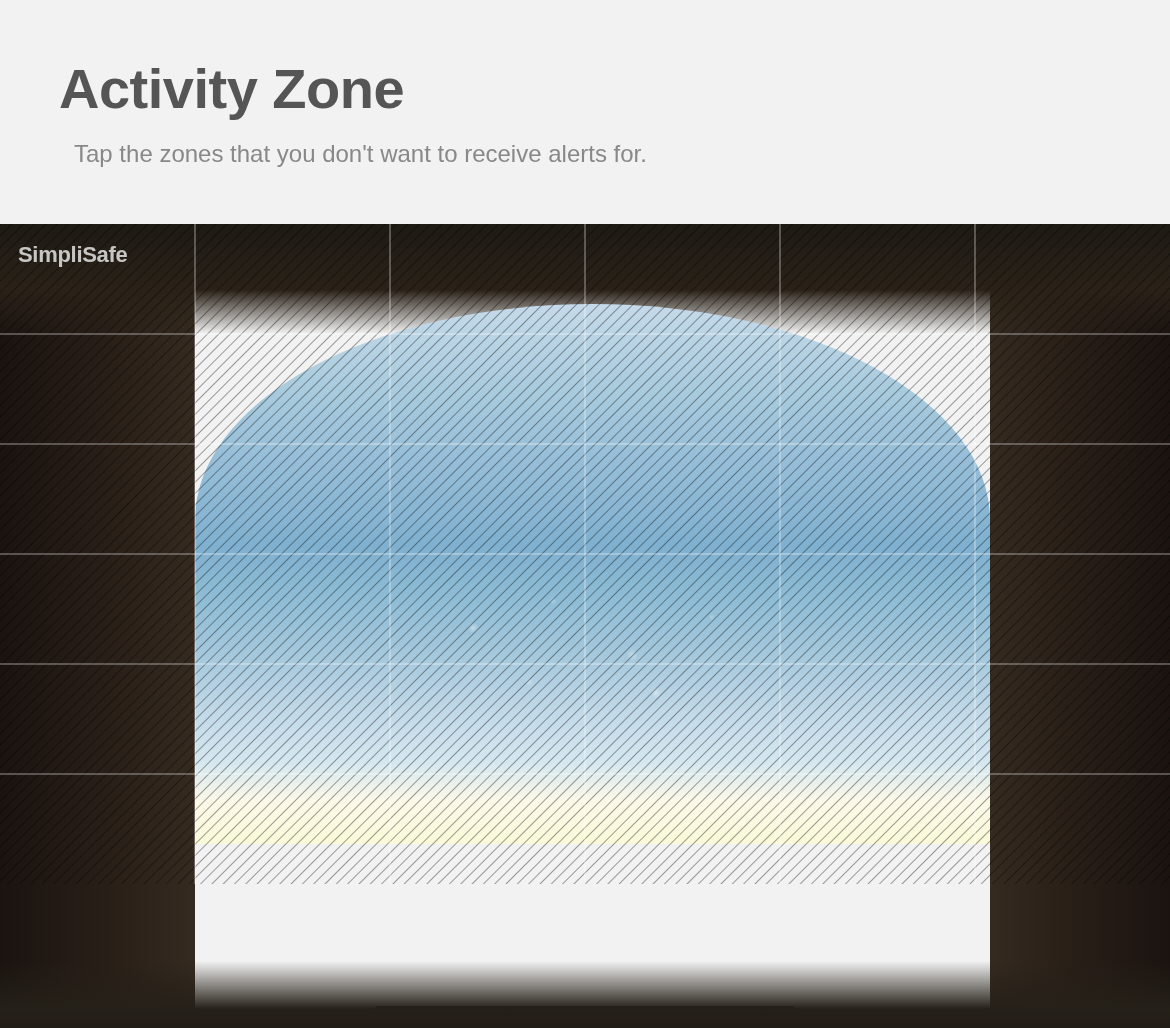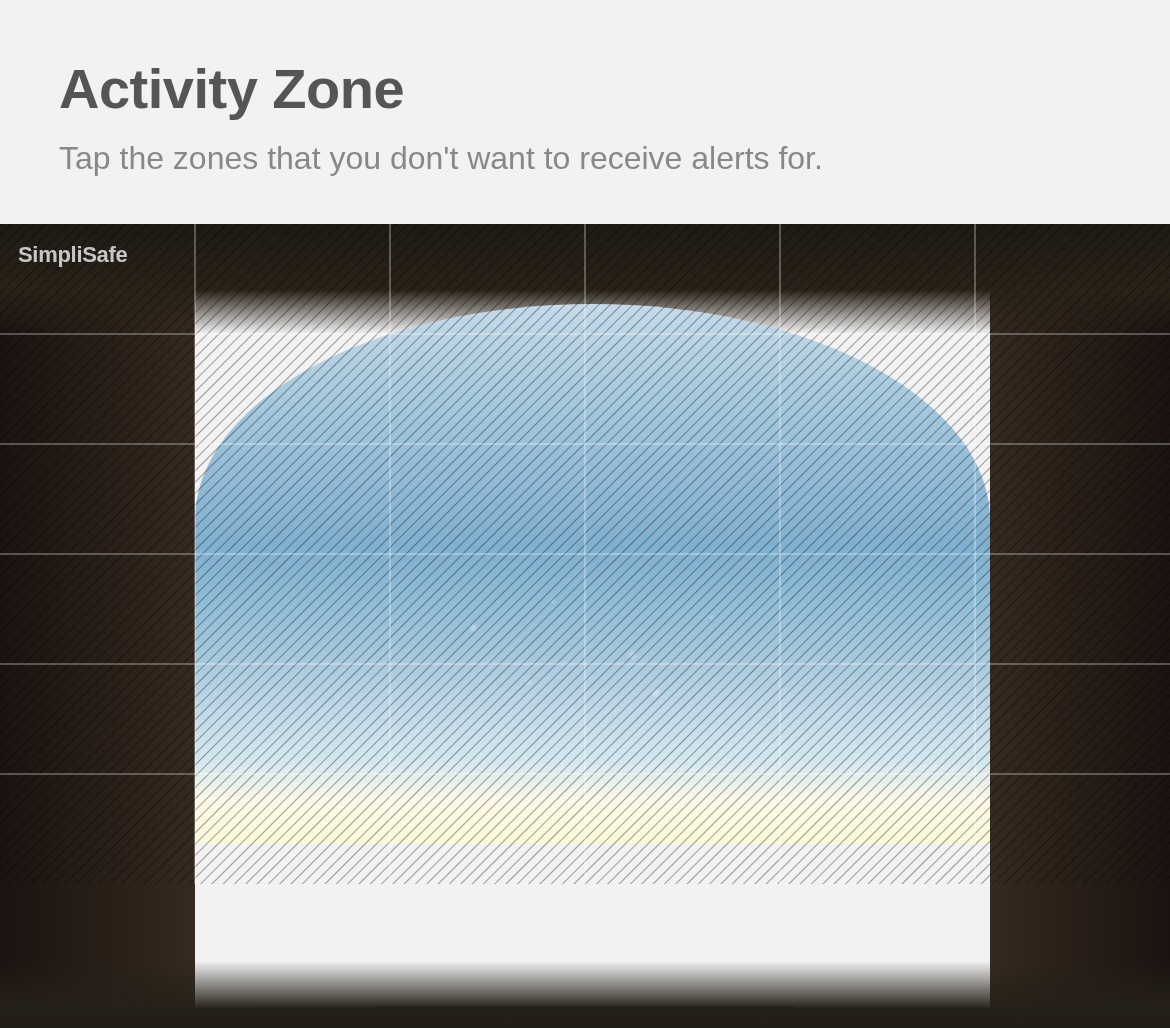--- a/index.html
+++ b/index.html
@@ -19,22 +19,22 @@
       left: 59px;
       font-size: 56px;
       font-weight: 700;
       color: #555;
       letter-spacing: -0.5px;
     }
 
     .page-subtitle {
       position: absolute;
       top: 140px;
-      left: 59px;
-      font-size: 32px;
+      left: 74px;
+      font-size: 24px;
       font-weight: 400;
       color: #888;
     }
 
     .camera-container {
       position: absolute;
       top: 224px;
       left: 0;
       width: 1170px;
       height: 857px;

